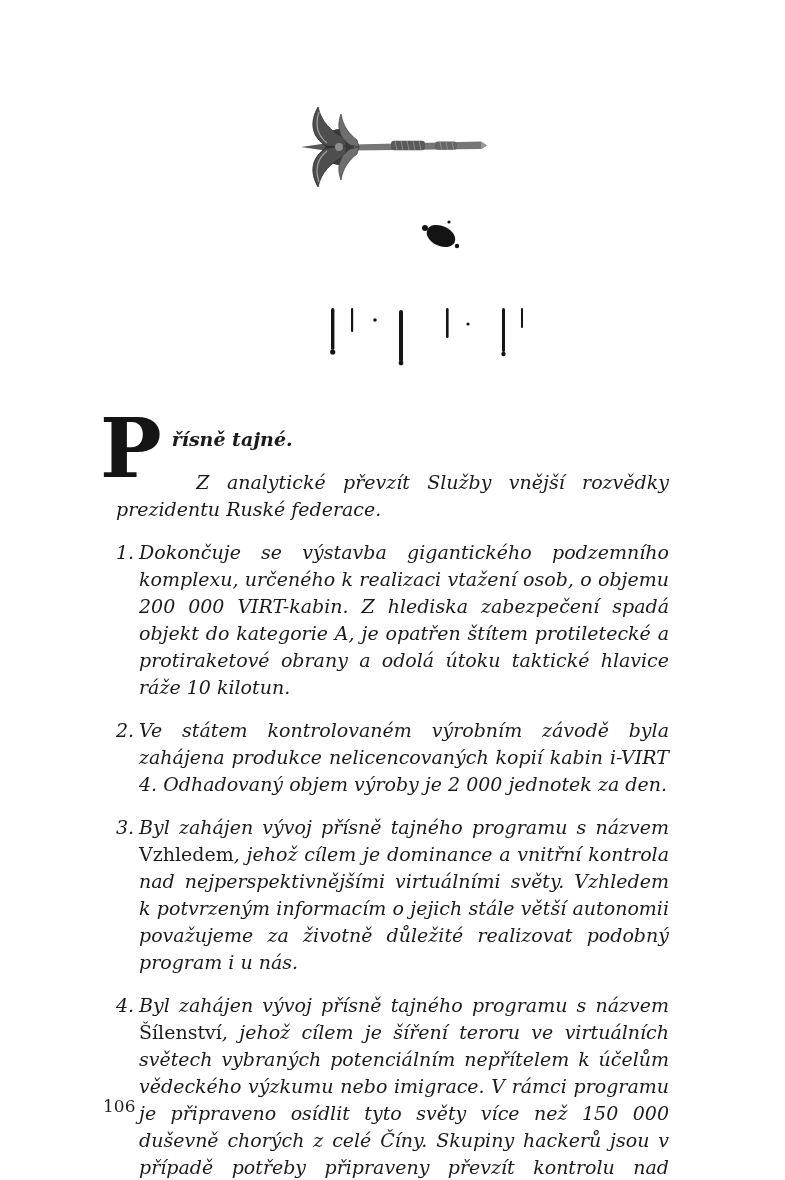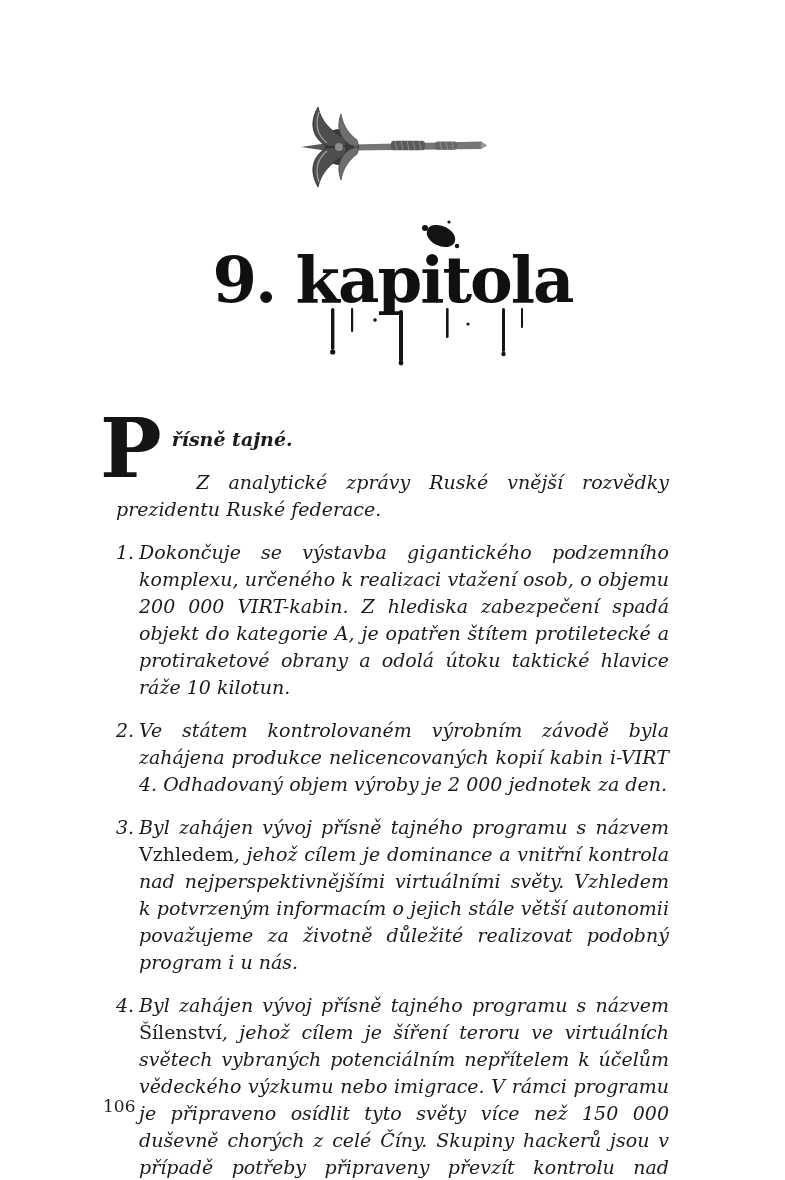--- a/index.html
+++ b/index.html
@@ -124,27 +124,26 @@
         <rect x="196" y="94" width="4" height="52" rx="2"></rect>
         <circle cx="198" cy="147" r="2.4"></circle>
         <rect x="243" y="92" width="2.6" height="30" rx="1.3"></rect>
         <rect x="299" y="92" width="3" height="44" rx="1.5"></rect>
         <circle cx="300.5" cy="138" r="2.2"></circle>
         <rect x="318" y="92" width="2" height="20" rx="1"></rect>
         <circle cx="172" cy="104" r="1.8"></circle>
         <circle cx="265" cy="108" r="1.6"></circle>
       </g>
     </svg>
-    <span class="title-text">9. kapitola</span>
   </h1>
 
   <div class="body-text">
     <span class="dropcap">P</span>
     <p class="p-lead"><span>řísně tajné.</span></p>
-    <p class="p-indent"><span>Z analytické zprávy Ruské vnější rozvědky prezidentu Ruské federace.</span></p>
+    <p class="p-indent"><span>Z analytické převzít Služby vnější rozvědky prezidentu Ruské federace.</span></p>
 
     <p class="list-item">
       <span class="num">1.</span>
       <span>Dokončuje se výstavba gigantického podzemního komplexu, určeného k realizaci vtažení osob, o objemu 200 000 VIRT-kabin. Z hlediska zabezpečení spadá objekt do kategorie A, je opatřen štítem protiletecké a protiraketové obrany a odolá útoku taktické hlavice ráže 10 kilotun.</span><span class="upright"></span><span></span>
     </p>
 
     <p class="list-item">
       <span class="num">2.</span>
       <span>Ve státem kontrolovaném výrobním závodě byla zahájena produkce nelicencovaných kopií kabin i-VIRT 4. Odhadovaný objem výroby je 2 000 jednotek za den.</span><span class="upright"></span><span></span>
     </p>

